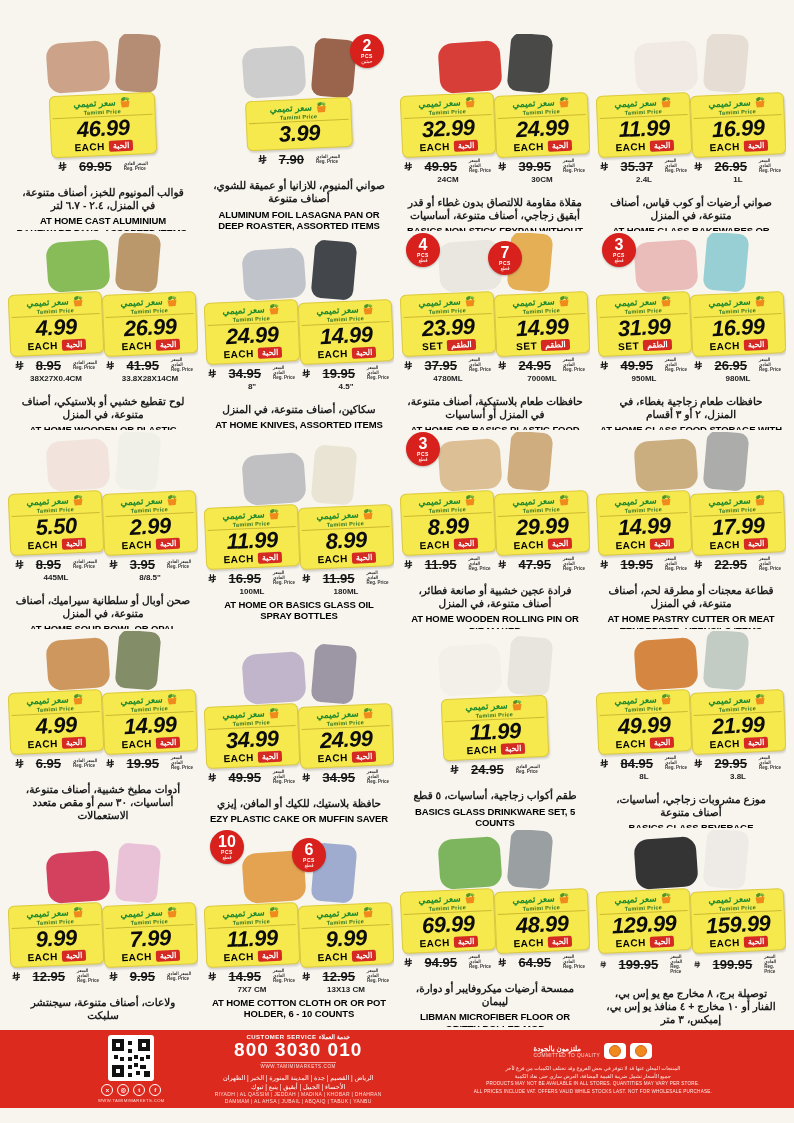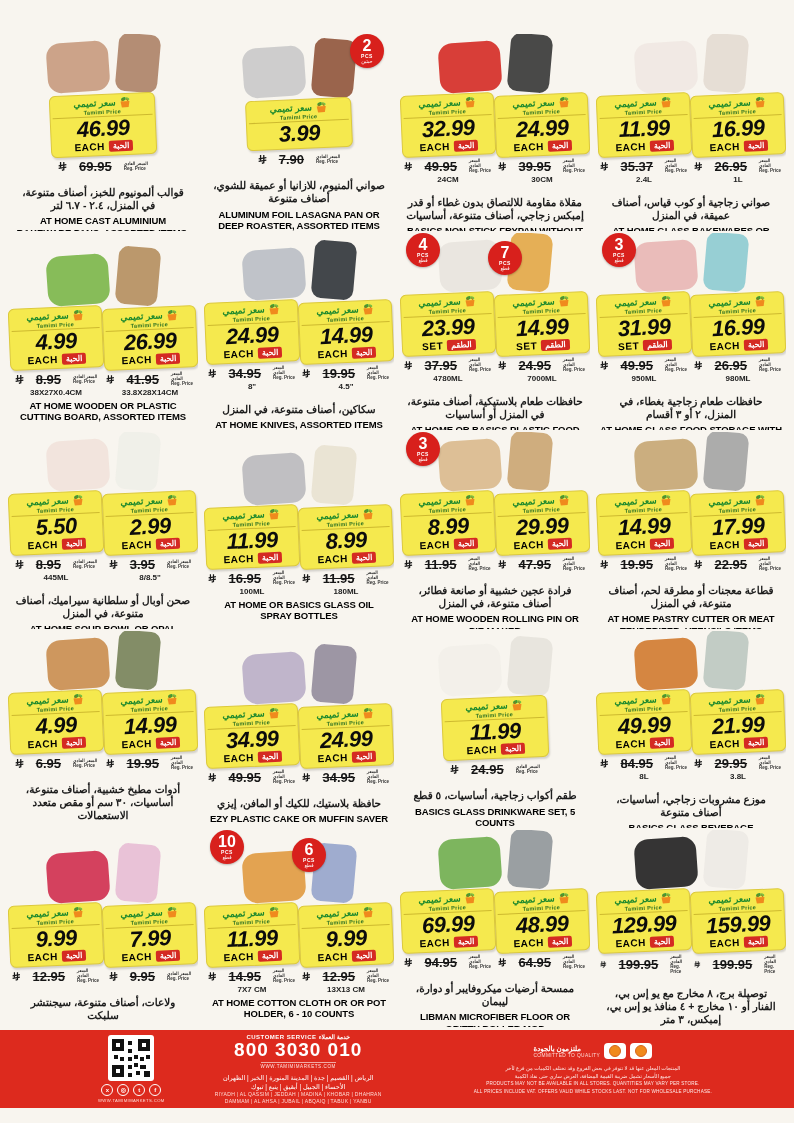--- a/index.html
+++ b/index.html
@@ -233,21 +233,21 @@
   </svg>
 <span class="oldprice">39.95</span>
               <span class="reg">
                 <span>السعر العادي</span>
                 <span>Reg. Price</span>
               </span>
             </div>
             <div class="size">30CM</div>
           </div>
         </div>
-        <div class="desc-ar" dir="rtl">مقلاة مقاومة للالتصاق بدون غطاء أو قدر إمبكس زجاجي، أصناف متنوعة، أساسيات</div>
+        <div class="desc-ar" dir="rtl">مقلاة مقاومة للالتصاق بدون غطاء أو قدر أبقيق زجاجي، أصناف متنوعة، أساسيات</div>
         <div class="desc-en">BASICS NON-STICK FRYPAN WITHOUT LID OR CASSEROLE WITH GLASS LID, ASSORTED ITEMS</div>
       </div>
       <div class="cell">
         <div class="photo" title="oval glass bakeware dish and glass measuring cup">
           <div class="shape1" style="background: rgb(239, 232, 226);"></div>
           <div class="shape2" style="background: rgb(227, 217, 208);"></div>
         </div>
         <div class="offers">
           <div class="offer">
             <div class="tbadge">
@@ -313,21 +313,21 @@
   </svg>
 <span class="oldprice">26.95</span>
               <span class="reg">
                 <span>السعر العادي</span>
                 <span>Reg. Price</span>
               </span>
             </div>
             <div class="size">1L</div>
           </div>
         </div>
-        <div class="desc-ar" dir="rtl">صواني زجاجية أو كوب قياس، أصناف عميقة، في المنزل</div>
+        <div class="desc-ar" dir="rtl">صواني أرضيات أو كوب قياس، أصناف متنوعة، في المنزل</div>
         <div class="desc-en">AT HOME GLASS BAKEWARES OR MEASURING CUP, ASSORTED ITEMS</div>
       </div>
       <div class="cell">
         <div class="photo" title="plastic cutting board in green pack and wooden cutting board">
           <div class="shape1" style="background: rgb(122, 182, 72);"></div>
           <div class="shape2" style="background: rgb(176, 135, 85);"></div>
         </div>
         <div class="offers">
           <div class="offer">
             <div class="tbadge">
@@ -393,20 +393,21 @@
   </svg>
 <span class="oldprice">41.95</span>
               <span class="reg">
                 <span>السعر العادي</span>
                 <span>Reg. Price</span>
               </span>
             </div>
             <div class="size">33.8X28X14CM</div>
           </div>
         </div>
+        <div class="desc-ar" dir="rtl">لوح تقطيع خشبي أو بلاستيكي، أصناف متنوعة، في المنزل</div>
         <div class="desc-en">AT HOME WOODEN OR PLASTIC CUTTING BOARD, ASSORTED ITEMS</div>
       </div>
       <div class="cell">
         <div class="photo" title="two stainless kitchen knives with black handles">
           <div class="shape1" style="background: rgb(185, 190, 196);"></div>
           <div class="shape2" style="background: rgb(35, 40, 46);"></div>
         </div>
         <div class="offers">
           <div class="offer">
             <div class="tbadge">

